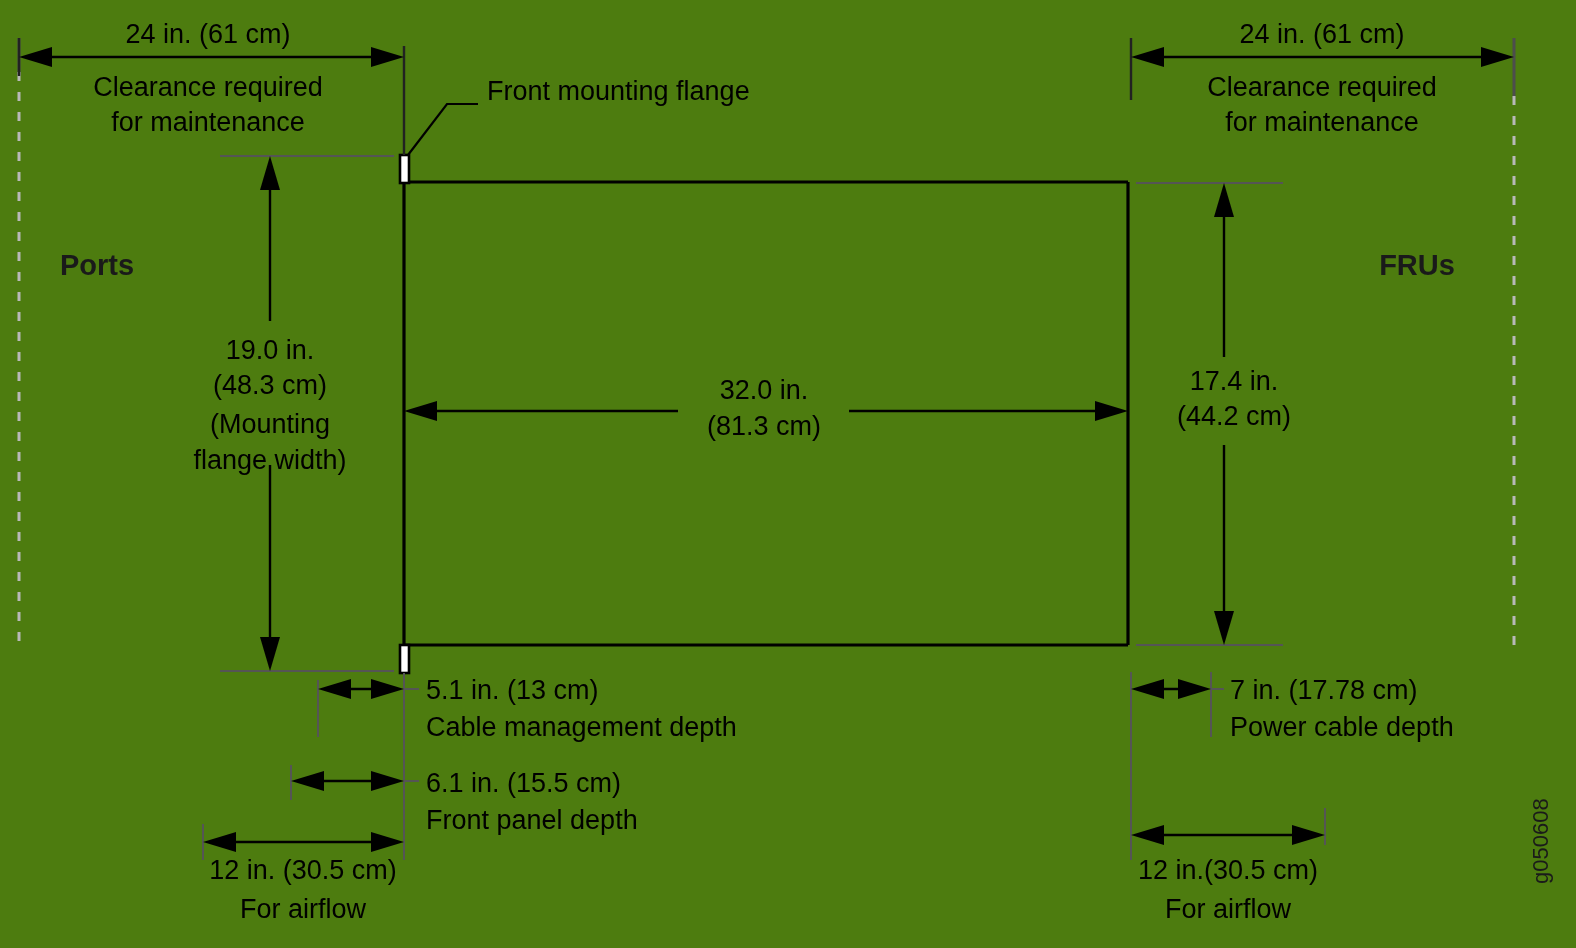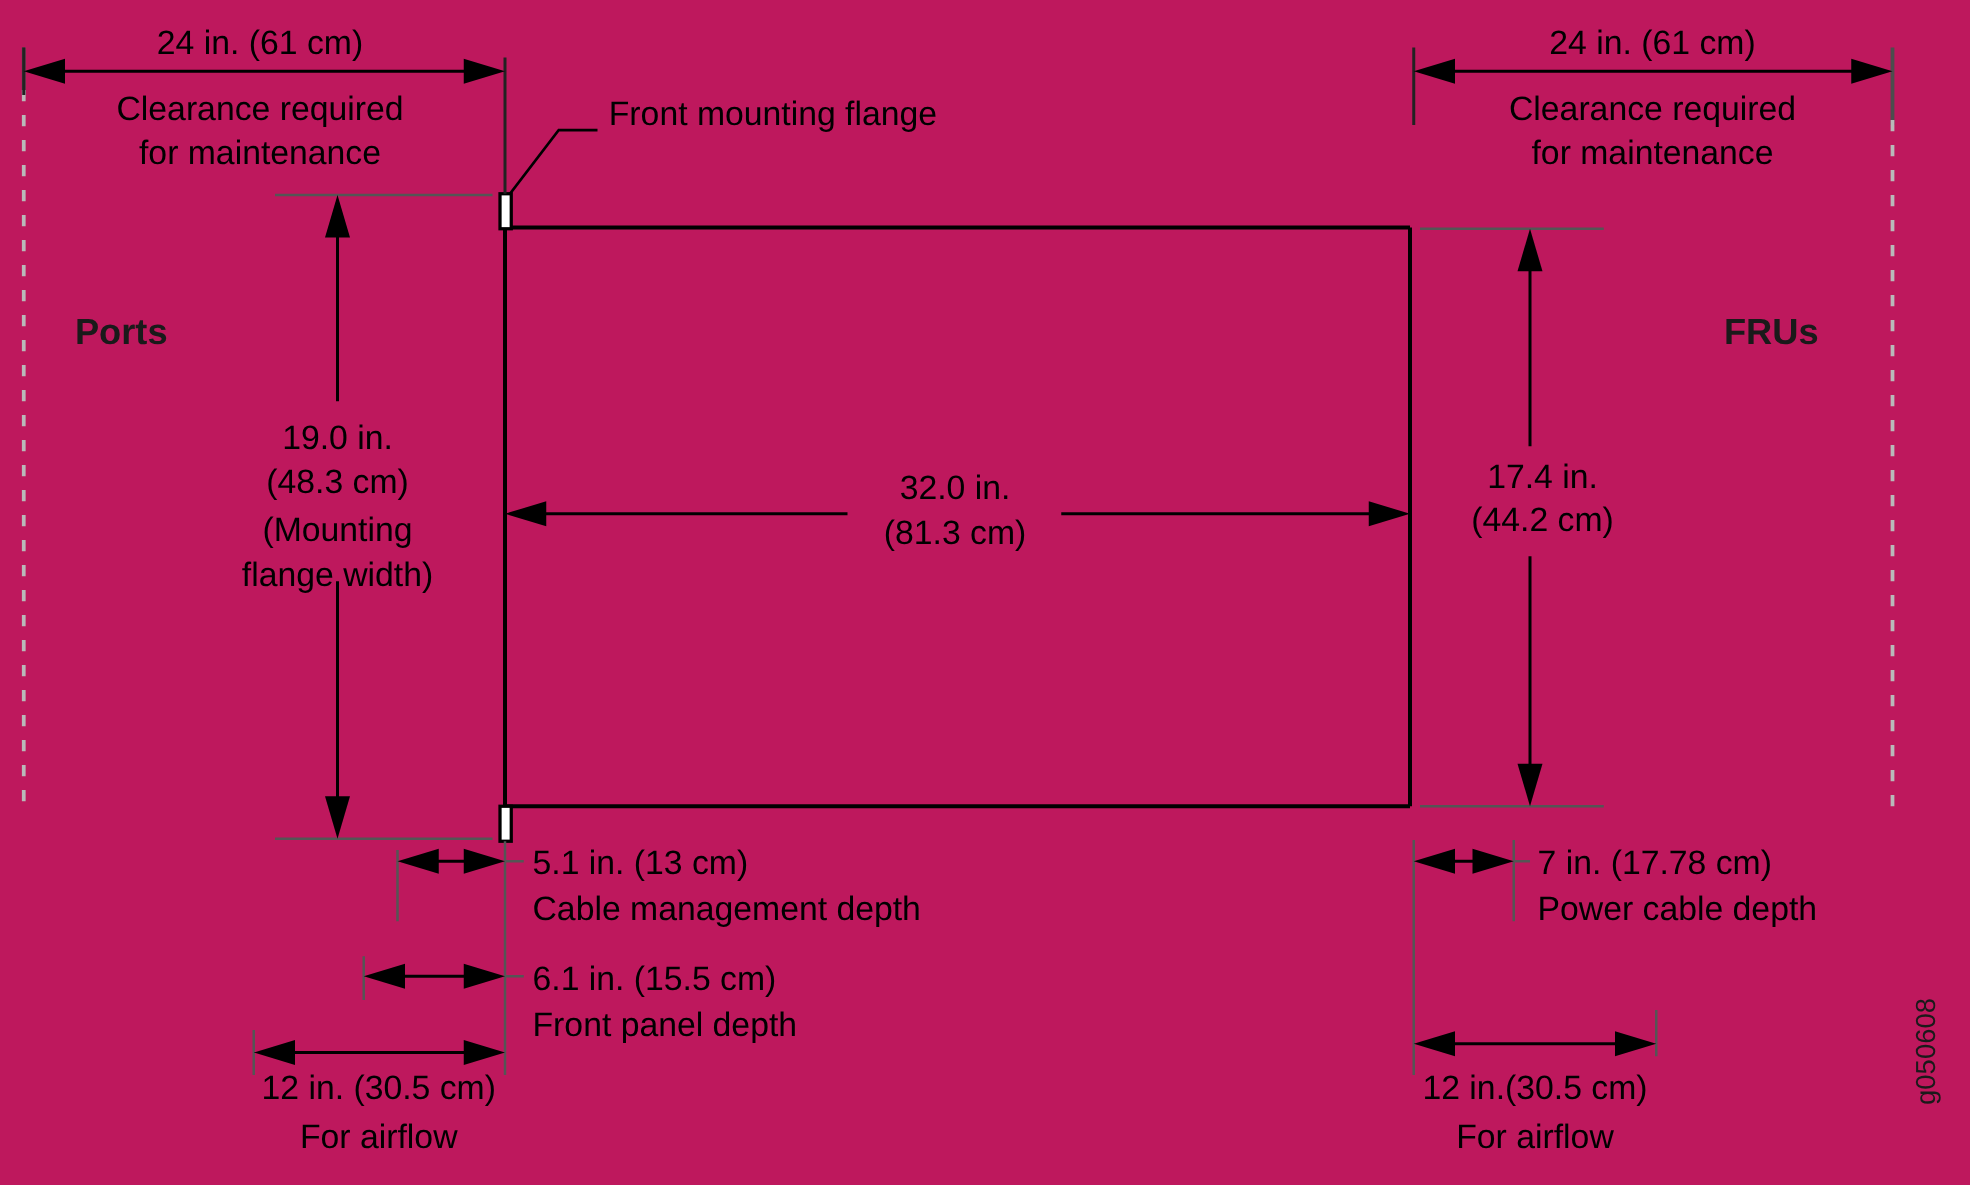--- a/index.html
+++ b/index.html
@@ -10,21 +10,21 @@
   body {
     width: 1576px;
     height: 948px;
     font-family: "Liberation Sans", sans-serif;
     overflow: hidden;
   }
   #diagram-root {
     position: relative;
     width: 1576px;
     height: 948px;
-    background: #be185d;
+    background: #4d7c0f;
   }
   svg#diagram {
     display: block;
     width: 1576px;
     height: 948px;
   }
   .dim-text {
     font-family: "Liberation Sans", sans-serif;
     font-size: 27px;
     fill: #000000;

